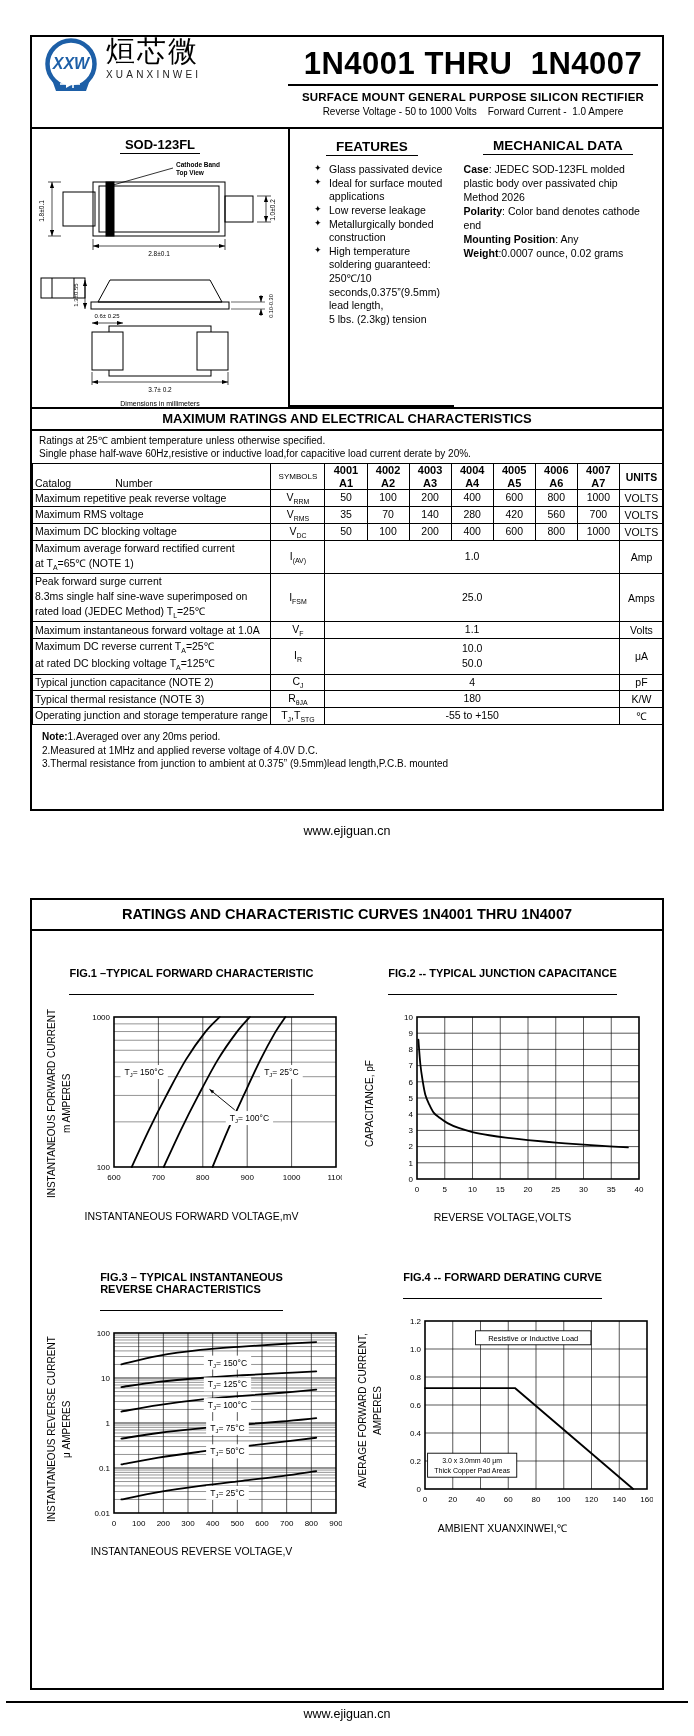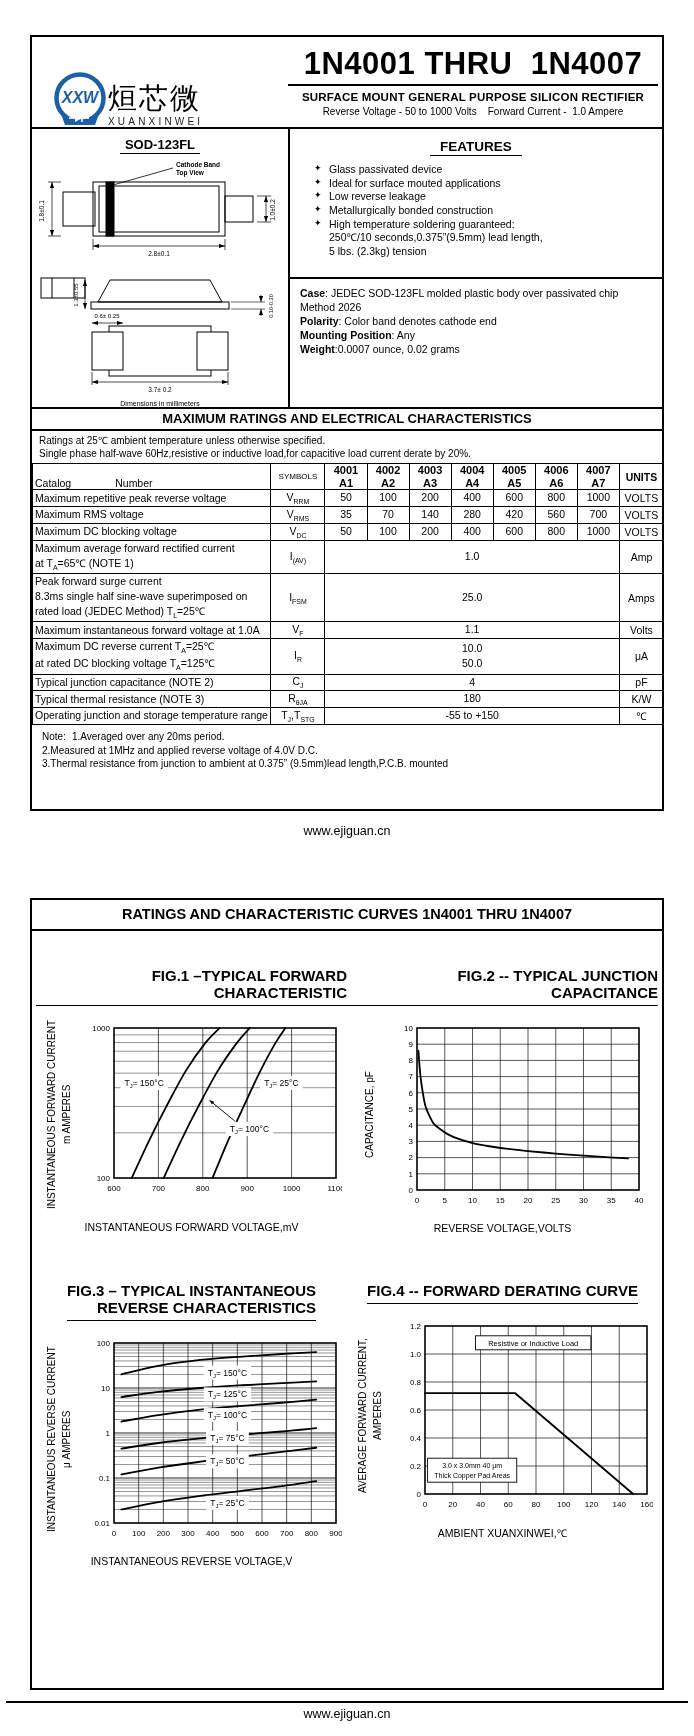--- a/index.html
+++ b/index.html
@@ -5,35 +5,35 @@
   html,body{margin:0;padding:0}
   body{width:694px;height:1736px;position:relative;background:#fff;color:#000;
        font-family:"Liberation Sans",sans-serif;-webkit-font-smoothing:antialiased}
   *{box-sizing:border-box}
   .sheet,.sheet2{position:absolute;left:30px;width:634px;border:2px solid #000;background:#fff}
   .sheet{top:35px;height:776px}
   .sheet2{top:898px;height:792px}
 
   
   .p1-header{display:flex;height:92px;border-bottom:2px solid #000}
-  .logo{width:252px;display:flex;align-items:flex-end;padding-left:20px}
+  .logo{width:252px;display:flex;align-items:flex-start;gap:7px;padding-left:11px}
   .logo-cn{font-size:29px;font-weight:normal;letter-spacing:2px;line-height:1}
   .logo-en{font-size:10px;letter-spacing:3.2px;color:#222;margin-top:3px}
   .title-block{flex:1;text-align:center;padding-top:9px}
   .part-title{display:inline-block;font-size:31px;font-weight:bold;border-bottom:2px solid #000;
               padding:0 16px 2px;letter-spacing:.5px;white-space:pre}
   .part-sub{font-size:11.5px;font-weight:bold;margin-top:5px;letter-spacing:.2px}
   .part-sub2{font-size:10px;margin-top:3px;white-space:pre}
 
   
   .p1-mid{display:flex;border-bottom:2px solid #000}
   .pkg-cell{width:258px;border-right:2px solid #000;text-align:center;padding-top:6px}
   .pkg-title{display:inline-block;font-size:13px;font-weight:bold;border-bottom:1.5px solid #000;padding:0 5px 1px}
   .pkg-caption{font-size:7px;margin-top:0}
-  .fm-cell{flex:1;display:flex;flex-direction:column}
+  .fm-cell{flex:1;display:flex;flex-direction:row}
   .features{border-bottom:2px solid #000;padding:8px 10px 12px;min-height:150px}
   .sec-title{text-align:center;margin-bottom:7px}
   .sec-title span{display:inline-block;font-size:13.5px;font-weight:bold;border-bottom:1.5px solid #000;padding:0 10px 1px}
   ul.feat{list-style:none;margin:0;padding:0 0 0 14px;font-size:10.5px;line-height:1.3}
   ul.feat li{display:flex;gap:5px}
   .bullet{width:10px;flex:none;font-size:9px}
   .ftext{white-space:pre-line}
   .mech{padding:7px 10px 6px}
   .mline{font-size:10.5px;line-height:1.34}
   .mline .b{font-weight:bold}
@@ -46,33 +46,33 @@
   .cat-h{text-align:left;font-weight:normal;font-size:10.5px;vertical-align:bottom;padding-left:3px}
   .cat-h span:first-child{margin-right:44px}
   .sym-h{font-size:8px;font-weight:normal}
   .part-h{font-size:11px;line-height:1.15;padding:1px 0}
   .unit-h{font-size:10.5px}
   .p-cell{text-align:left;padding-left:3px;line-height:1.45}
   .s-cell,.v-cell,.u-cell{text-align:center}
   .v-cell{line-height:1.5}
   sub{font-size:66%}
   .notes{font-size:10px;padding:5px 0 0 10px;line-height:1.38}
-  .nb{font-weight:normal;margin-right:6px}
+  .nb{font-weight:bold;margin-right:0}
   .nind{}
 
   .site-mid{position:absolute;top:824px;left:0;width:100%;text-align:center;font-size:12.5px}
   .footer-rule{position:absolute;top:1701px;left:6px;width:682px;border-top:2px solid #000}
   .site-bottom{position:absolute;top:1707px;left:0;width:100%;text-align:center;font-size:12.5px}
 
   
   .p2-title{border-bottom:2px solid #000;text-align:center;font-weight:bold;font-size:14.5px;padding:6px 0 7px}
   .figs{display:grid;grid-template-columns:1fr 1fr;padding:36px 4px 0;row-gap:48px}
   .fig{display:flex;flex-direction:column;align-items:center}
-  .fig-title{font-weight:bold;font-size:15px;border-bottom:1.5px solid #000;padding-bottom:4px;
-             text-align:right;white-space:pre-line}
+  .fig-title{font-weight:bold;font-size:11px;border-bottom:1.5px solid #000;padding-bottom:15px;
+             text-align:left;white-space:pre-line}
   .fig-body{display:flex;align-items:stretch;margin-top:14px}
   .ylab{writing-mode:vertical-rl;transform:rotate(180deg);font-size:10px;text-align:center;
         white-space:pre-line;line-height:1.5;margin-left:2px}
   .xlab{font-size:10.5px;margin-top:12px;text-align:center}
   svg text{font-family:"Liberation Sans",sans-serif}
 </style>
 </head>
 <body>
 
 <div class="sheet">
@@ -186,20 +186,21 @@
             </li>
           <li>
               <span class="bullet">✦</span>
               <span class="ftext">High temperature soldering guaranteed:
 250℃/10  seconds,0.375”(9.5mm) lead length,
 5 lbs. (2.3kg) tension</span>
             </li>
         </ul>
       </div>
       <div class="mech">
+        <div class="sec-title"><span>MECHANICAL DATA</span></div>
         <div id="mech-lines">
             <div class="mline"><span class="b">Case</span><span>: JEDEC SOD-123FL molded plastic body over passivated chip</span></div>
             <div class="mline"><span>Method 2026</span></div>
             <div class="mline"><span class="b">Polarity</span><span>: Color band denotes cathode end</span></div>
             <div class="mline"><span class="b">Mounting Position</span><span>: Any</span></div>
             <div class="mline"><span class="b">Weight</span><span>:0.0007 ounce, 0.02 grams</span></div>
           </div>
       </div>
     </div>
   </div>

